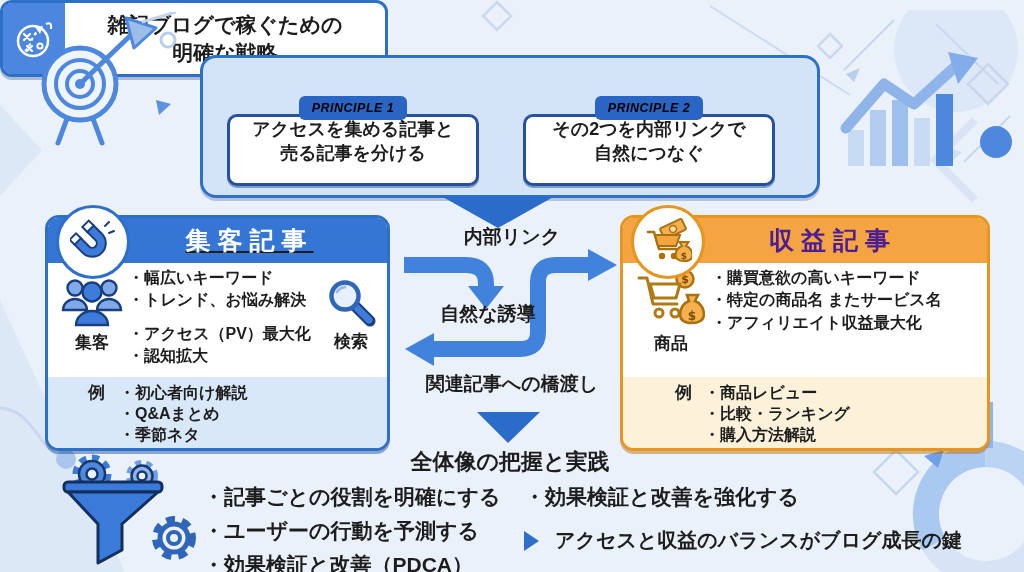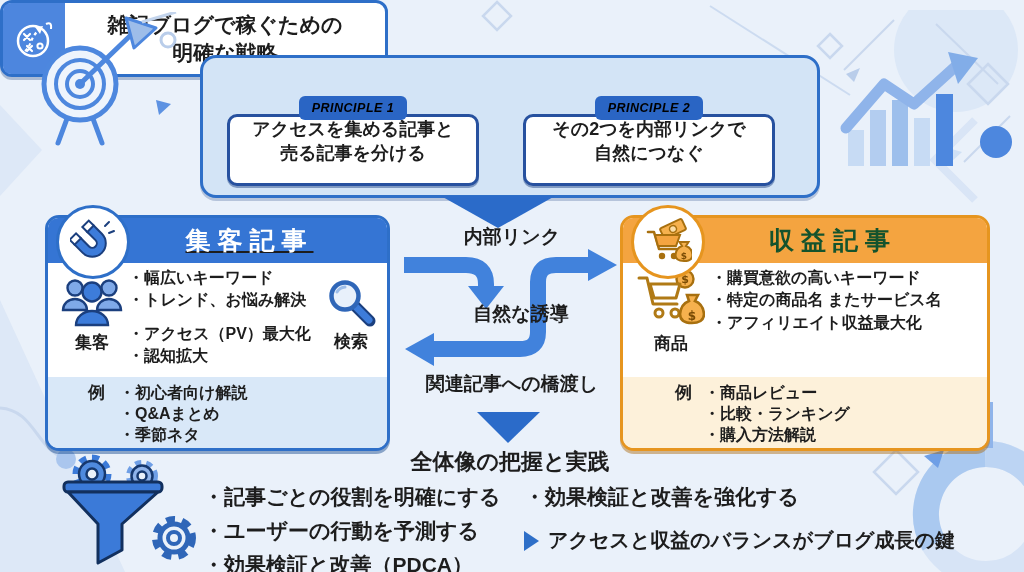--- a/index.html
+++ b/index.html
@@ -52,21 +52,21 @@
   .bigbox{
     position:absolute;top:215px;height:230px;z-index:2;background:#fff;border-radius:14px;
   }
   .bigbox.traffic{left:45px;width:339px;border:3px solid var(--primary-blue,#2e6fc8);
     box-shadow:0 3px 0 rgba(20,70,140,.45);text-decoration:underline;}
   .bigbox.revenue{left:620px;width:364px;border:3px solid var(--orange-border,#e6951f);
     box-shadow:0 3px 0 rgba(170,105,10,.45);}
   .boxheader{height:45px;display:flex;align-items:center;justify-content:center;
     font-size:25px;font-weight:bold;letter-spacing:7px;border-radius:10px 10px 0 0;}
   .traffic-h{background:var(--header-blue,#3575d4);color:#fff;padding-left:64px;}
-  .revenue-h{background:var(--orange,#f4a440);color:#14532d;padding-left:56px;}
+  .revenue-h{background:var(--orange,#f4a440);color:#4c1d95;padding-left:56px;}
   .circlebadge{position:absolute;left:8px;top:-13px;width:68px;height:68px;z-index:4;
     background:#fff;border-radius:50%;display:flex;align-items:center;justify-content:center;}
   .traffic .circlebadge{border:3px solid var(--primary-blue,#2e6fc8);}
   .revenue .circlebadge{border:3px solid var(--orange-border,#e6951f);}
   .iconcol{position:absolute;display:flex;flex-direction:column;align-items:center;gap:2px;}
   .caption{font-size:17px;font-weight:bold;}
 
   ul.points{margin:0;padding:0;list-style:none;}
   .points li{font-size:16px;font-weight:bold;line-height:1.4;white-space:nowrap;}
   .points li::before{content:"・";}
@@ -76,21 +76,21 @@
   .traffic-ex{background:var(--example-light-blue,#d9e8f8);padding-left:40px;gap:14px;}
   .revenue-ex{background:var(--example-cream,#fdf1da);padding-left:52px;gap:12px;}
   .exlabel{font-size:17px;font-weight:bold;line-height:1.3;}
   .exarea .points li{font-size:16px;line-height:1.32;}
 
   
   .sumheading{position:absolute;z-index:2;font-size:22px;font-weight:bold;text-align:center;}
   ul.sum{position:absolute;z-index:2;}
   .sum li{font-size:21px;font-weight:bold;line-height:1.62;white-space:nowrap;}
   .sum li::before{content:"・";}
-  .keypoint{position:absolute;z-index:2;display:flex;align-items:center;gap:9px;
+  .keypoint{position:absolute;z-index:2;display:flex;align-items:center;gap:16px;
     font-size:20px;font-weight:bold;white-space:nowrap;}
   .keytri{width:0;height:0;border-left:15px solid var(--primary-blue,#2e6fc8);
     border-top:10px solid transparent;border-bottom:10px solid transparent;}
 </style>
 </head>
 <body>
 
 <div class="canvas">
 
   <svg class="deco" style="left:0;top:0" width="1024" height="572">
@@ -206,21 +206,21 @@
 
   <svg class="abs" style="left:398px;top:248px;z-index:1" width="228" height="122">
     <path d="M6 17 H68 Q88 17 88 36 V39" stroke="#4182dc" stroke-width="16" fill="none"></path>
     <polygon points="70,38 106,38 88,61" fill="#4182dc"></polygon>
     <path d="M140 74 V34 Q140 17 158 17 H190" stroke="#4182dc" stroke-width="16" fill="none"></path>
     <polygon points="190,1 190,33 219,17" fill="#4182dc"></polygon>
     <path d="M140 74 V84 Q140 101 122 101 H36" stroke="#4182dc" stroke-width="16" fill="none"></path>
     <polygon points="36,85 36,118 7,101" fill="#4182dc"></polygon>
   </svg>
 
-  <div class="flowlabel" style="left:436px;top:301px;width:170px">自然な誘導</div>
+  <div class="flowlabel" style="left:403px;top:301px;width:170px">自然な誘導</div>
   <div class="flowlabel" style="left:390px;top:371px;width:244px">関連記事への橋渡し</div>
 
   <svg class="abs" style="left:447px;top:410px;z-index:1" width="126" height="36">
     <polygon points="30,2 93,2 61,33" fill="#2b6bc9"></polygon>
   </svg>
 
   <div class="bigbox traffic">
     <div class="circlebadge">
       <svg width="46" height="46" viewBox="0 0 46 46">
         <g transform="rotate(-45 23 25)">

